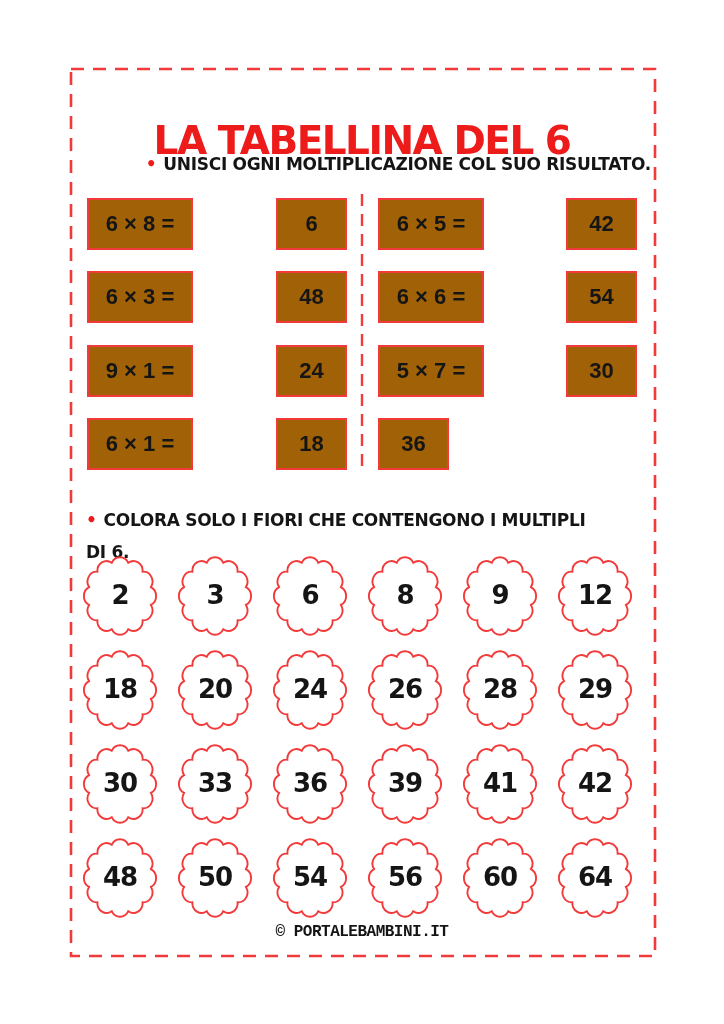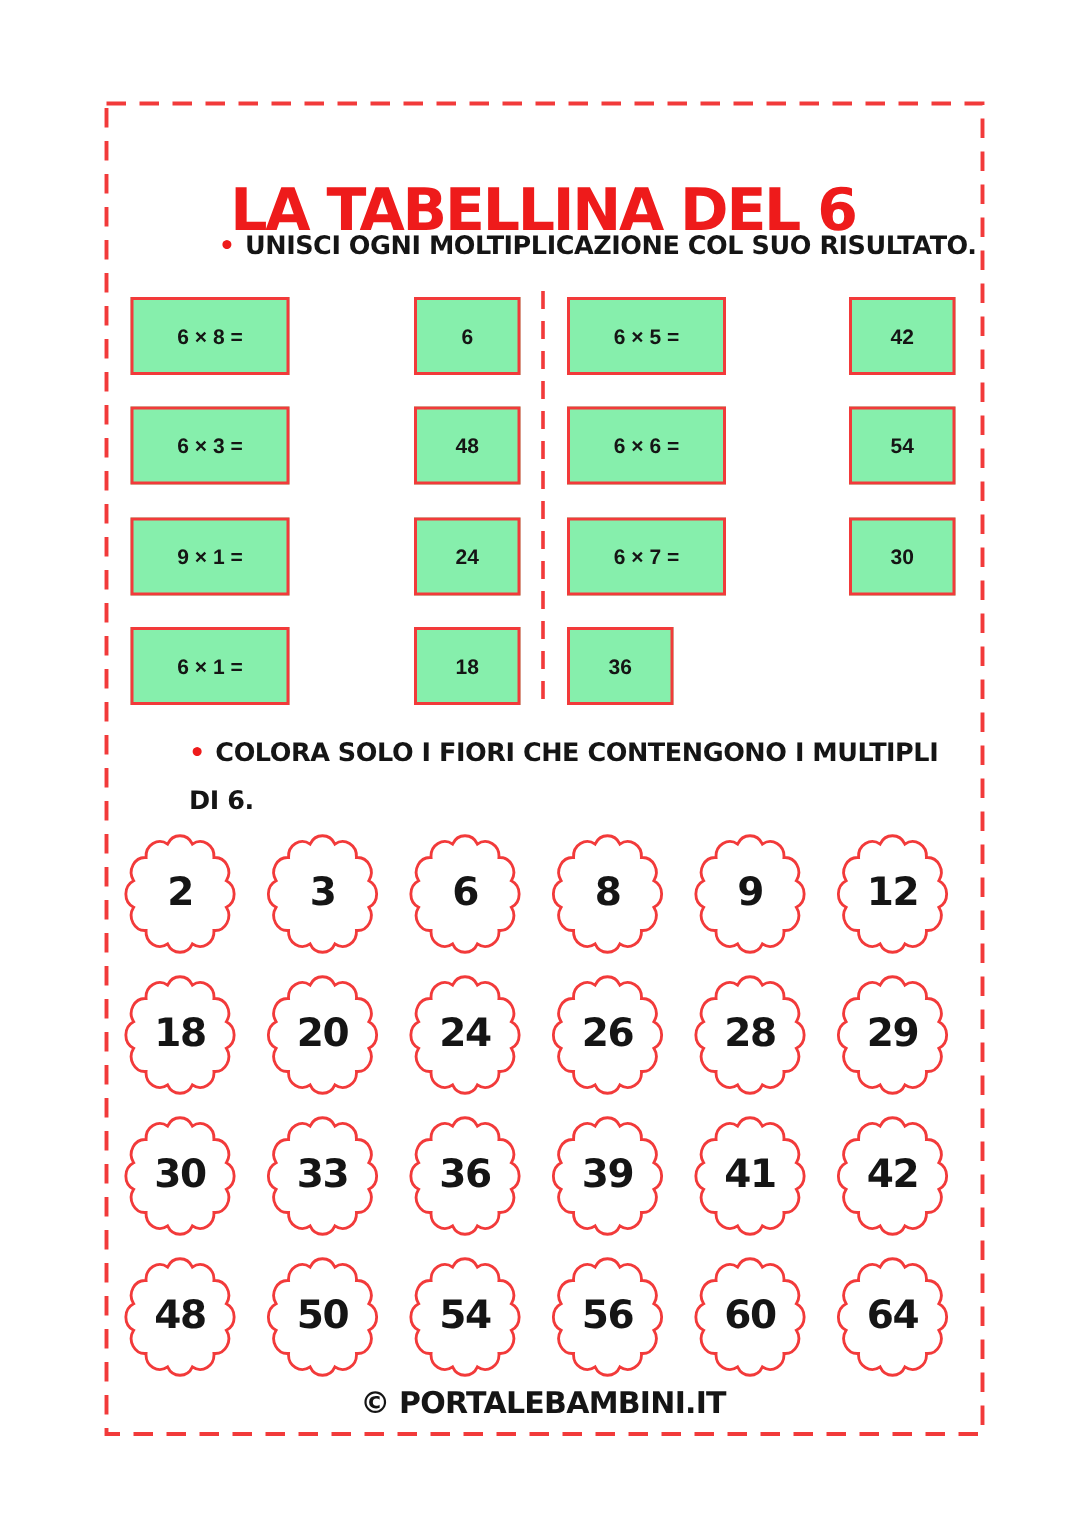--- a/index.html
+++ b/index.html
@@ -17,51 +17,51 @@
   .divider-line{fill:none;stroke:var(--outline);stroke-width:2.4;stroke-dasharray:12 8;}
   .title{
     position:absolute;top:92px;left:0;width:100%;text-align:center;
     font-size:39px;font-weight:bold;color:var(--accent);letter-spacing:-1.5px;white-space:nowrap;
   }
   .instr{
     position:absolute;left:86px;width:565px;
     font-size:17px;font-weight:bold;color:var(--ink);letter-spacing:-0.3px;
   }
   #instr1{top:154px;white-space:nowrap;text-align:right;}
-  #instr2{top:486px;line-height:32px;margin-left:40px;}
+  #instr2{top:504px;line-height:32px;}
   .bullet{color:var(--accent);margin-right:7px;}
   .match-col{
     position:absolute;top:198px;height:272px;
     display:flex;flex-direction:column;justify-content:space-between;
   }
   #match-left{left:87px;width:260px;}
   #match-right{left:378px;width:259px;}
   .match-row{display:flex;justify-content:space-between;align-items:center;height:52px;}
   .mbox{
-    box-sizing:border-box;border:2px solid var(--outline);background:#86efac;
+    box-sizing:border-box;border:2px solid var(--outline);background:#a16207;
     display:flex;align-items:center;justify-content:center;
-    font-family:"Liberation Sans", sans-serif;font-weight:bold;font-size:14px;color:var(--ink);
+    font-family:"Liberation Sans", sans-serif;font-weight:bold;font-size:22px;color:var(--ink);
   }
   .mbox.expr{width:106px;height:52px;}
   .mbox.res{width:71px;height:52px;}
   .flower-grid{
     position:absolute;left:80px;top:553px;
     display:grid;grid-template-columns:repeat(6,80px);column-gap:15px;row-gap:8px;
   }
   .flower{position:relative;width:80px;height:86px;}
   .flower svg{position:absolute;left:0;top:0;width:100%;height:100%;}
   .flower path{fill:#ffffff;stroke:var(--outline);stroke-width:1.9;}
   .flower .num{
     position:absolute;left:0;top:0;right:0;bottom:2px;
     display:flex;align-items:center;justify-content:center;
     font-size:26px;font-weight:bold;color:var(--ink);letter-spacing:-1px;
   }
   .footer{
     position:absolute;left:0;top:923px;width:100%;text-align:center;
-    font-size:20px;font-weight:bold;color:var(--ink);letter-spacing:-0.5px;
+    font-size:16px;font-weight:bold;color:var(--ink);letter-spacing:-0.5px;font-family:Liberation Mono, monospace;
   }
 </style>
 </head>
 <body>
 
 <div class="page">
 
   <svg class="border-svg" aria-hidden="true">
     <rect class="border-rect" x="71" y="69" width="584" height="887"></rect>
     <line class="divider-line" x1="362" y1="194" x2="362" y2="470"></line>
@@ -94,21 +94,21 @@
   <div class="match-col" id="match-right">
       <div class="match-row">
         <div class="mbox expr">6 × 5 =</div>
         <div class="mbox res">42</div>
       </div>
       <div class="match-row">
         <div class="mbox expr">6 × 6 =</div>
         <div class="mbox res">54</div>
       </div>
       <div class="match-row">
-        <div class="mbox expr">6 × 7 =</div>
+        <div class="mbox expr">5 × 7 =</div>
         <div class="mbox res">30</div>
       </div>
       <div class="match-row">
         <div class="mbox res">36</div>
       </div>
     </div>
 
   <div class="instr" id="instr2">
     <div>
       <span class="bullet">•</span><span>COLORA SOLO I FIORI CHE CONTENGONO I MULTIPLI</span>

